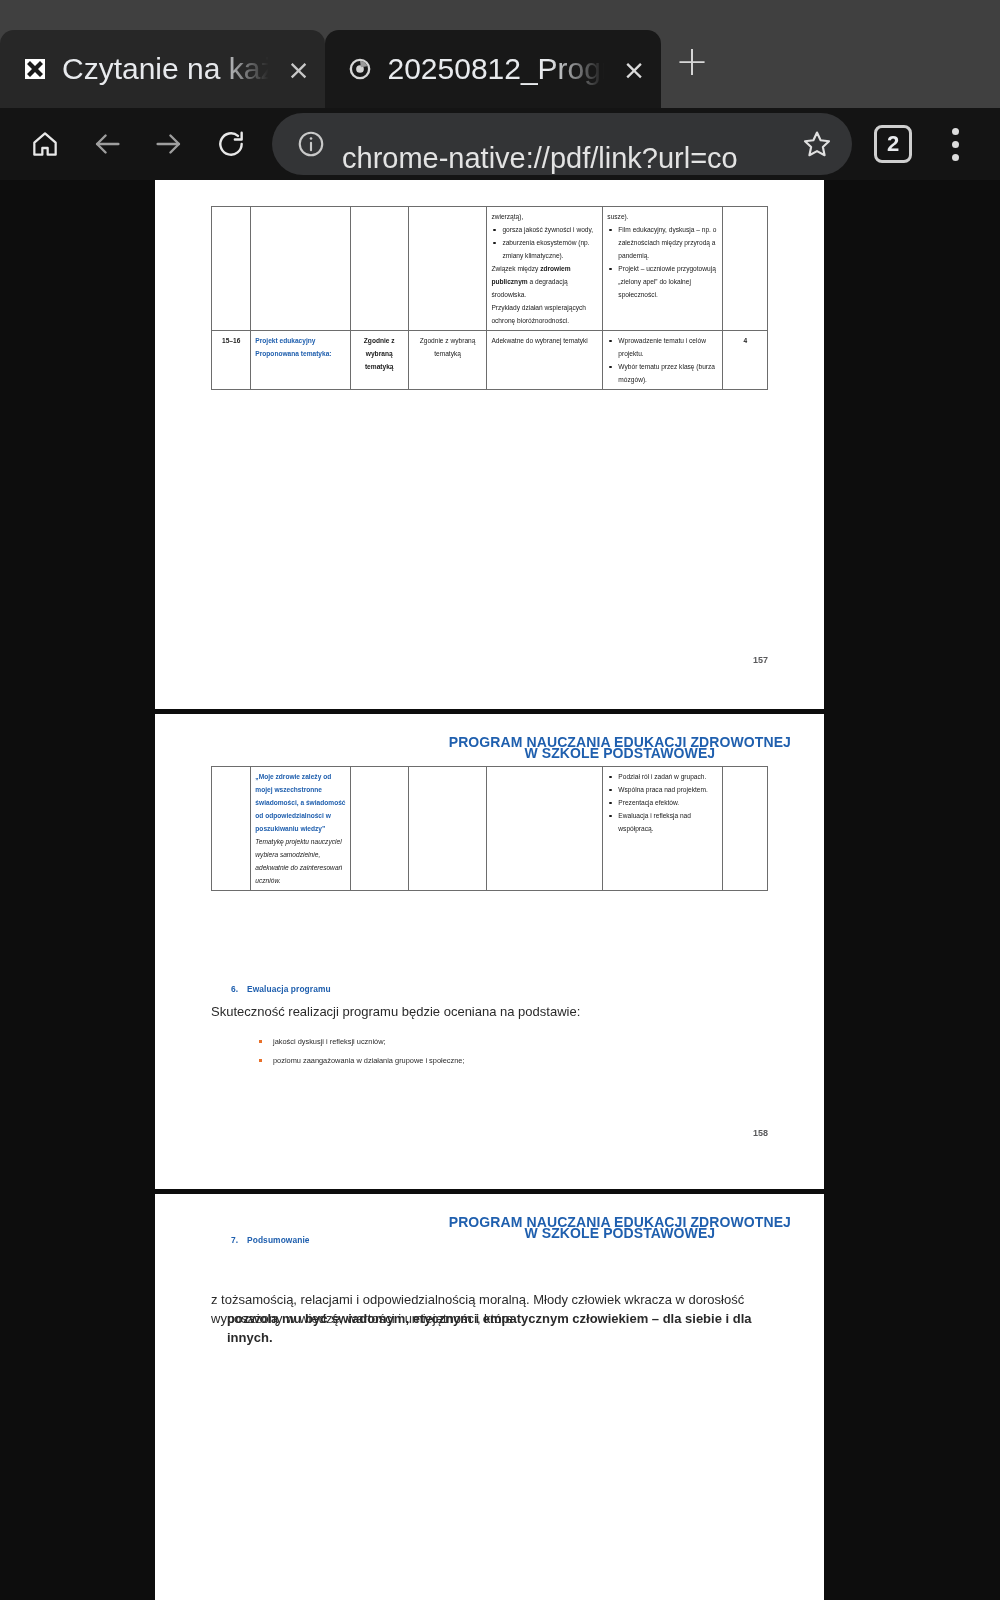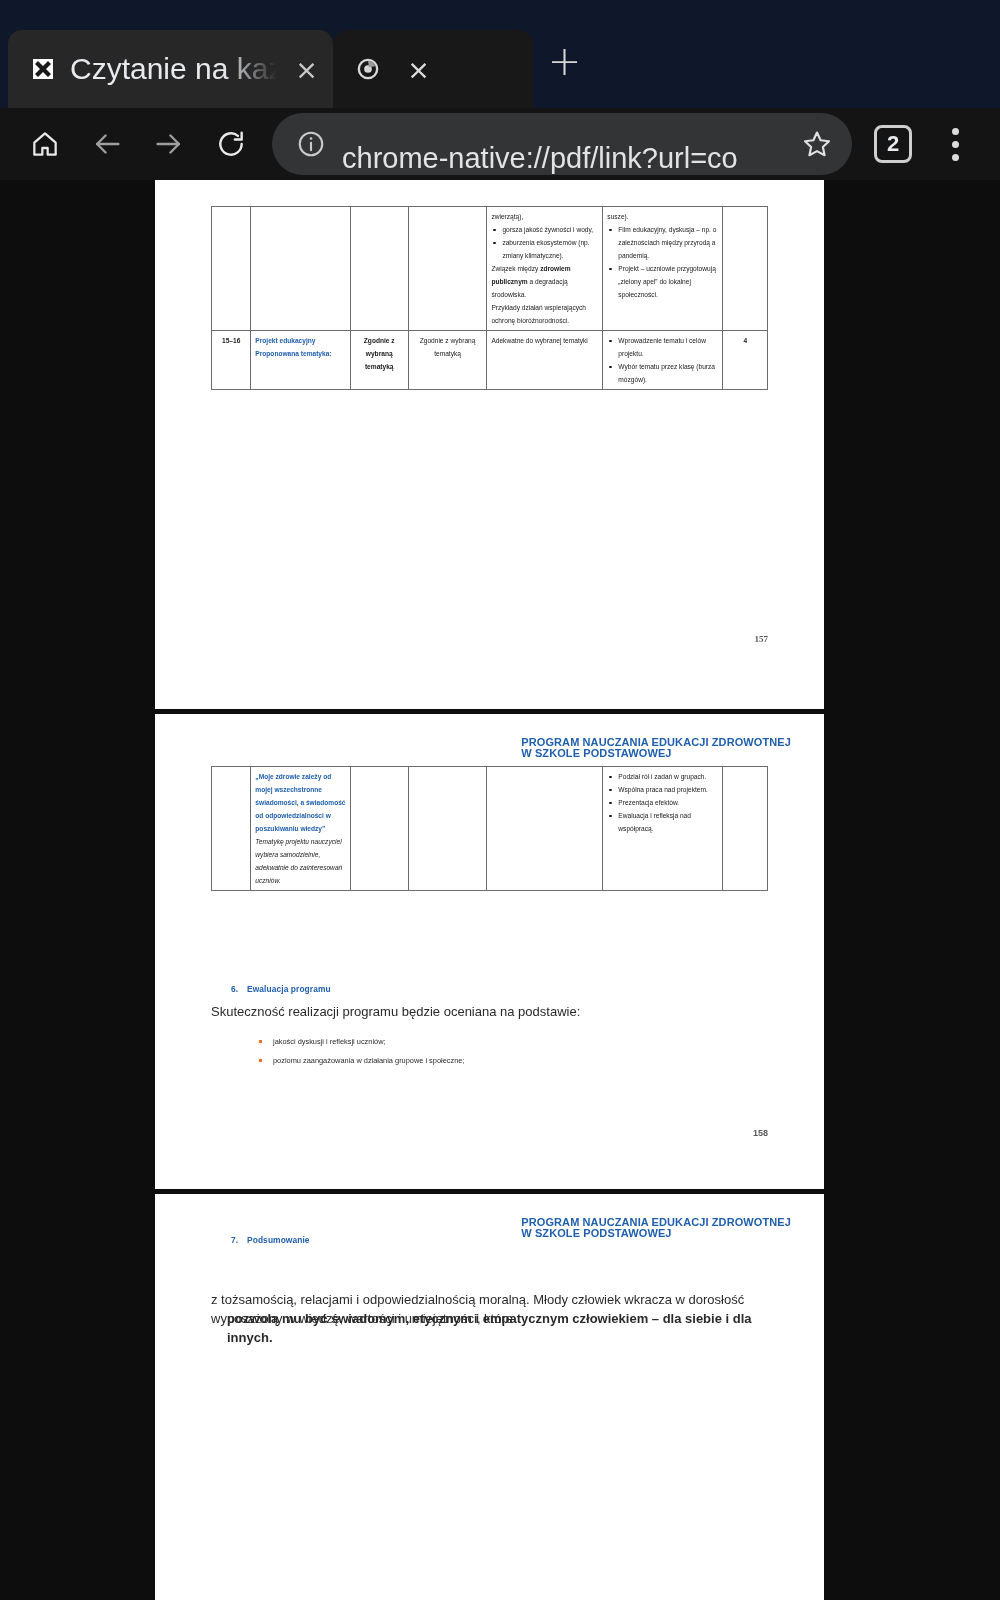--- a/index.html
+++ b/index.html
@@ -12,24 +12,23 @@
 
   
   #browser {
     width: 1000px; height: 1600px;
     display: flex; flex-direction: column;
     background: #000;
   }
 
   #tabstrip {
     height: 108px;
-    background: #0f172a;
+    background: #404040;
     display: flex;
     align-items: flex-end;
-    padding-left: 8px;
     position: relative;
     flex: none;
   }
 
   .tab {
     height: 78px;
     display: flex;
     align-items: center;
     border-radius: 14px 14px 0 0;
     padding: 0 14px 0 22px;
@@ -140,24 +139,24 @@
     position: absolute;
     left: 155px;
     width: 669px;
     background: #ffffff;
   }
   .page-inner { position: relative; width: 100%; height: 100%; }
 
   .doc-header {
     position: absolute;
     right: 33px;
-    text-align: left;
+    text-align: center;
     color: #1f5fae;
     font-weight: bold;
-    font-size: 11px;
+    font-size: 14px;
     line-height: 11px;
     letter-spacing: 0.1px;
     white-space: pre-line;
   }
 
   .pagenum {
     position: absolute;
     right: 56px;
     color: #59595b;
     font-size: 9px;
@@ -255,20 +254,21 @@
     </div>
 
     <div class="tab active">
       <span class="tab-favicon">
         <svg width="22" height="22" viewBox="0 0 24 24">
           <circle cx="12" cy="12" r="10" fill="none" stroke="#d6d6d6" stroke-width="2.6"></circle>
           <circle cx="12" cy="12" r="4.2" fill="#d6d6d6"></circle>
           <path d="M12 3 A9 9 0 0 1 20 9 L13 10 Z" fill="#9a9a9a"></path>
         </svg>
       </span>
+      <span class="tab-title">20250812_Progr</span>
       <span class="tab-close">×</span>
     </div>
 
     <div id="newtab">+</div>
   </div>
 
   <div id="toolbar">
 
     <div class="tb-btn">
       <svg width="32" height="32" viewBox="0 0 24 24" fill="none" stroke="#e8e8e8" stroke-width="1.7" stroke-linejoin="round">
@@ -378,21 +378,21 @@
               <ul class="dots">
                 <li>Wprowadzenie tematu i celów projektu.</li>
                 <li>Wybór tematu przez klasę (burza mózgów).</li>
               </ul>
             </td>
             <td class="c-num">4</td>
           </tr>
           </tbody>
         </table>
 
-        <div class="pagenum" style="top:794px;font-family:Liberation Serif, serif;">157</div>
+        <div class="pagenum" style="top:815px;">157</div>
       </div>
     </div>
 
     <div class="page" style="top:534px; height:475px;">
       <div class="page-inner">
 
         <div class="doc-header" style="top:23px;">PROGRAM NAUCZANIA EDUKACJI ZDROWOTNEJ
 W SZKOLE PODSTAWOWEJ</div>
 
         <table class="tbl" style="left:56px; top:52px; width:557px;">

